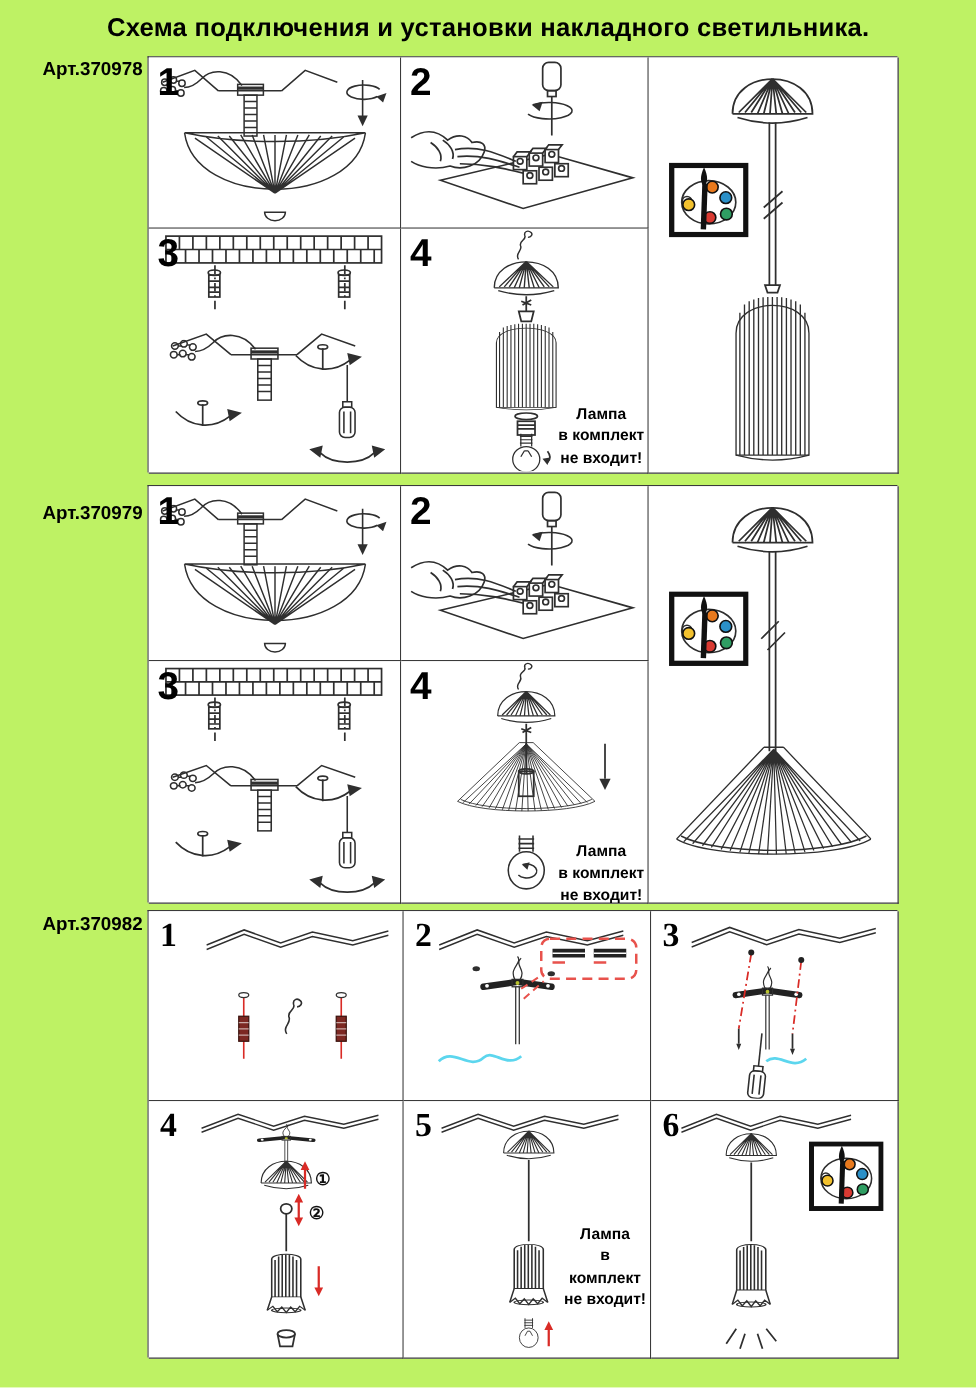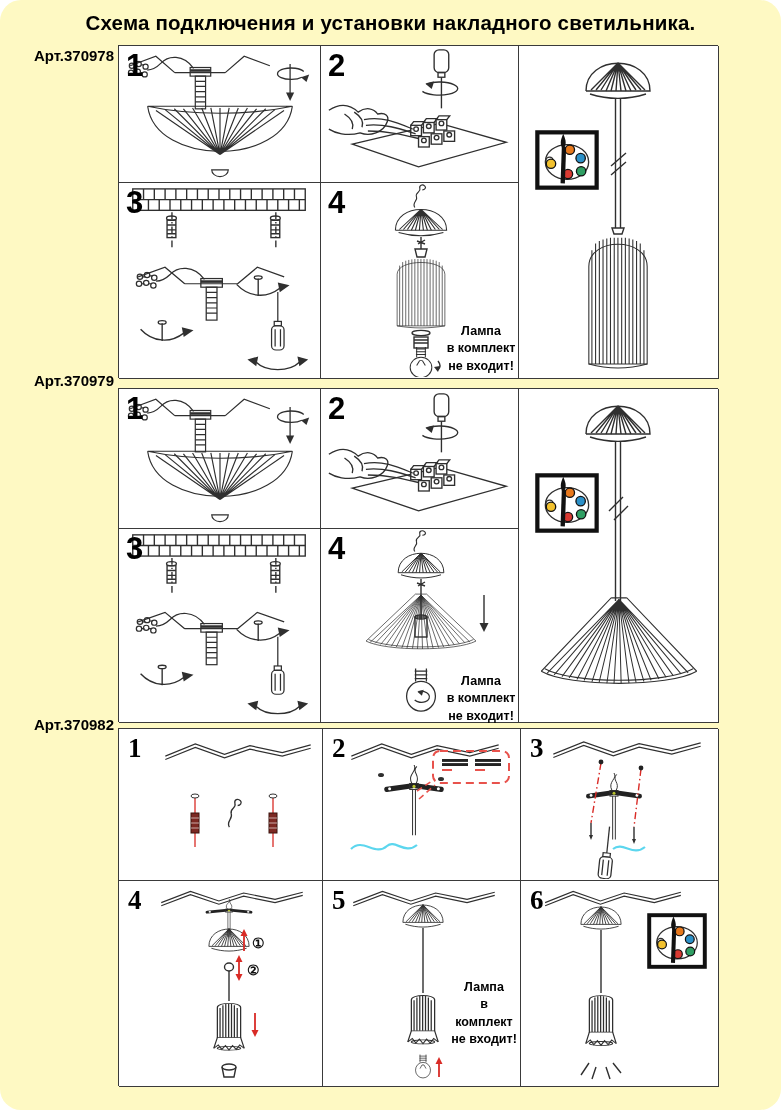--- a/index.html
+++ b/index.html
@@ -1,17 +1,17 @@
 <!DOCTYPE html>
 <html style="--accent-red: #d92b26; --dashed-red: #e8524c; --cyan: #5cd6ee; --dowel: #7c2822; --palette-yellow: #f2c12e; --palette-orange: #e8791d; --palette-blue: #2b90c8; --palette-red: #d93a32; --palette-green: #2f9e63; --line: #2f2f2f;"><head>
 <meta charset="utf-8">
 <style>
   html,body{margin:0;padding:0;background:#fff;}
-  #stage{position:relative;width:781px;height:1110px;background:#fef9c3;
-         font-family:"Liberation Sans",sans-serif;overflow:hidden;border-radius:21px;}
+  #stage{position:relative;width:781px;height:1110px;background:#bef264;
+         font-family:"Liberation Sans",sans-serif;overflow:hidden;}
   :root{
     --accent-red:#d92b26; --dashed-red:#e8524c; --cyan:#5cd6ee; --dowel:#7c2822;
     --palette-yellow:#f2c12e; --palette-orange:#e8791d; --palette-blue:#2b90c8;
     --palette-red:#d93a32; --palette-green:#2f9e63; --line:#2f2f2f;
   }
   .title{position:absolute;left:0;top:11px;width:781px;text-align:center;
          font-size:20.5px;font-weight:bold;color:#000;letter-spacing:.2px;}
   .art{position:absolute;left:34px;font-size:15px;font-weight:bold;color:#000;text-align:right;}
   .sec{position:absolute;box-sizing:border-box;border-top:1.6px solid #3a3a3a;border-left:1.6px solid #3a3a3a;background:#fff;}
   .panel{position:absolute;box-sizing:border-box;border-right:1.6px solid #3a3a3a;border-bottom:1.6px solid #3a3a3a;background:#fff;}
@@ -206,22 +206,22 @@
         <circle class="ln" cx="20" cy="38" r="16"></circle>
         <path class="ln" d="M13,42 A9,6 0 1 0 17,33"></path>
         <path class="fl" d="M16,33 l7,-2 l-2,6.5 z"></path>
       </symbol>
     </defs>
   </svg>
 
   <div class="title">Схема подключения и установки накладного светильника.</div>
 
   <div class="art" style="top:47px">Арт.370978</div>
-  <div class="art" style="top:372px">Арт.370979</div>
-  <div class="art" style="top:716px">Арт.370982</div>
+  <div class="art" style="top:402px">Арт.370979</div>
+  <div class="art" style="top:731px">Арт.370982</div>
 
   <div class="sec" style="left:118px;top:45px;width:600px;height:333px">
 
     <div class="panel" style="left:0;top:0;width:202px;height:137px">
       <svg width="200" height="135" viewBox="0 0 200 135">
         <use href="#s-br" x="6" y="6" width="150" height="62"></use>
         <use href="#s-rot" x="152" y="16" width="40" height="40"></use>
         <use href="#s-bowl" x="22" y="56" width="158" height="78"></use>
       </svg>
       <span class="pn pn-sans">1</span>

